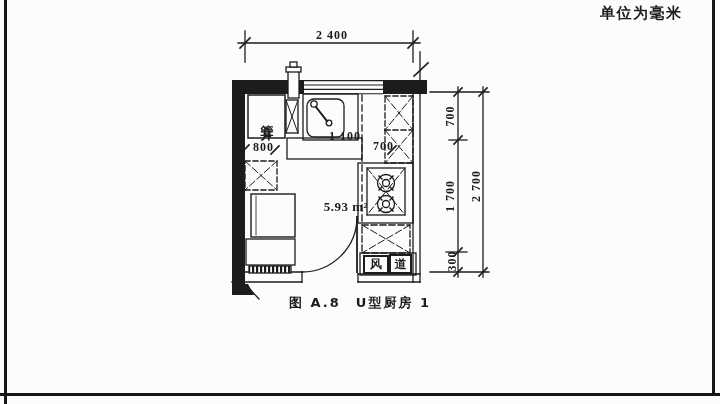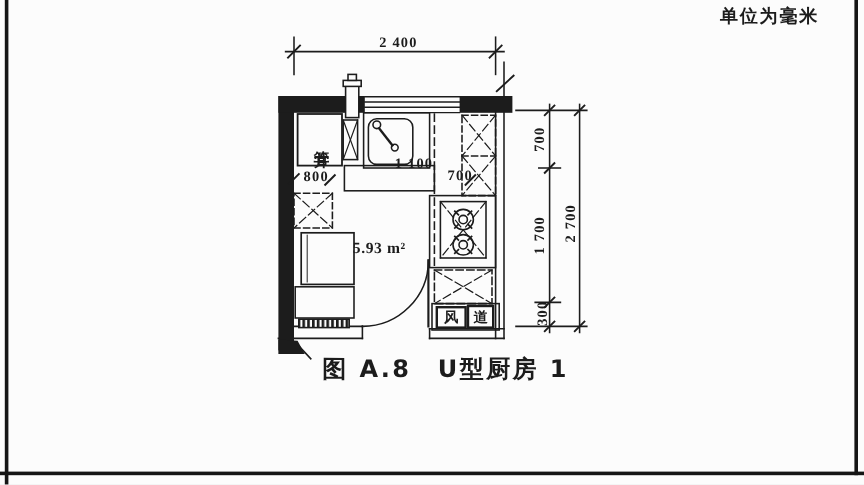--- a/index.html
+++ b/index.html
@@ -14,22 +14,22 @@
     transform:translate(-50%,-50%) rotate(-90deg);transform-origin:center;}
   .cjk{font-family:"DejaVu Sans","Liberation Sans",sans-serif;}
   .pipe-shaft-label{
     position:absolute;left:248px;top:95px;width:37px;height:43px;
     display:flex;align-items:center;justify-content:center;
     writing-mode:vertical-rl;text-orientation:upright;
     font-size:13px;font-weight:700;letter-spacing:2px;
   }
   .duct-char{position:absolute;display:flex;align-items:center;justify-content:center;
     font-size:12px;font-weight:700;}
-  .area-label{font-size:13px;font-weight:700;letter-spacing:0.5px;text-align:left;}
-  .caption{font-size:20px;font-weight:700;letter-spacing:2px;text-align:right;}
+  .area-label{font-size:13px;font-weight:700;letter-spacing:0.5px;text-align:right;}
+  .caption{font-size:13px;font-weight:700;letter-spacing:2px;text-align:center;}
   .unit-note{font-size:15px;font-weight:700;letter-spacing:1.5px;}
   svg{position:absolute;left:0;top:0;}
 </style>
 </head>
 <body>
 
 <div class="page">
 
   <div class="border-bar" style="left:4px;top:0;width:3px;height:404px;"></div>
   <div class="border-bar" style="left:712px;top:0;width:3px;height:396px;"></div>

